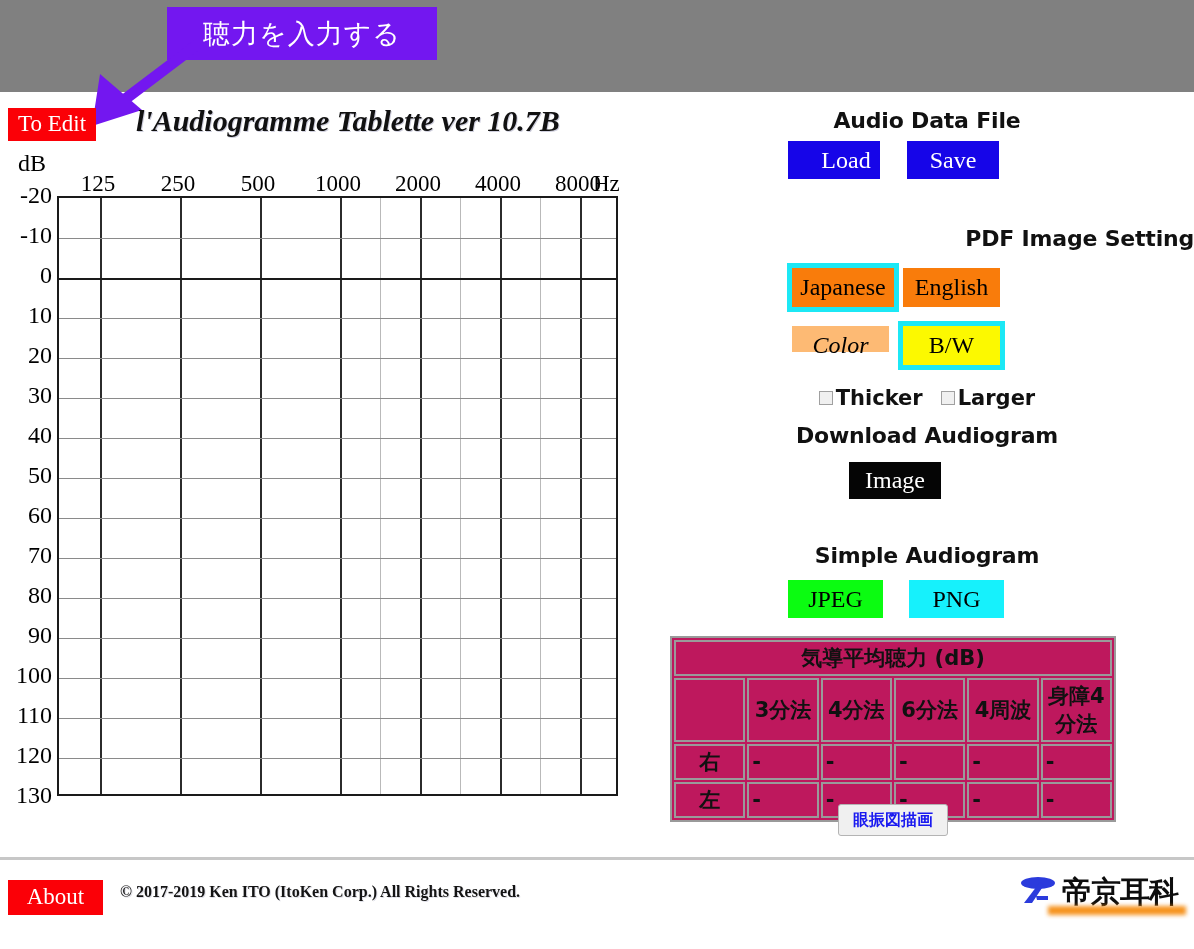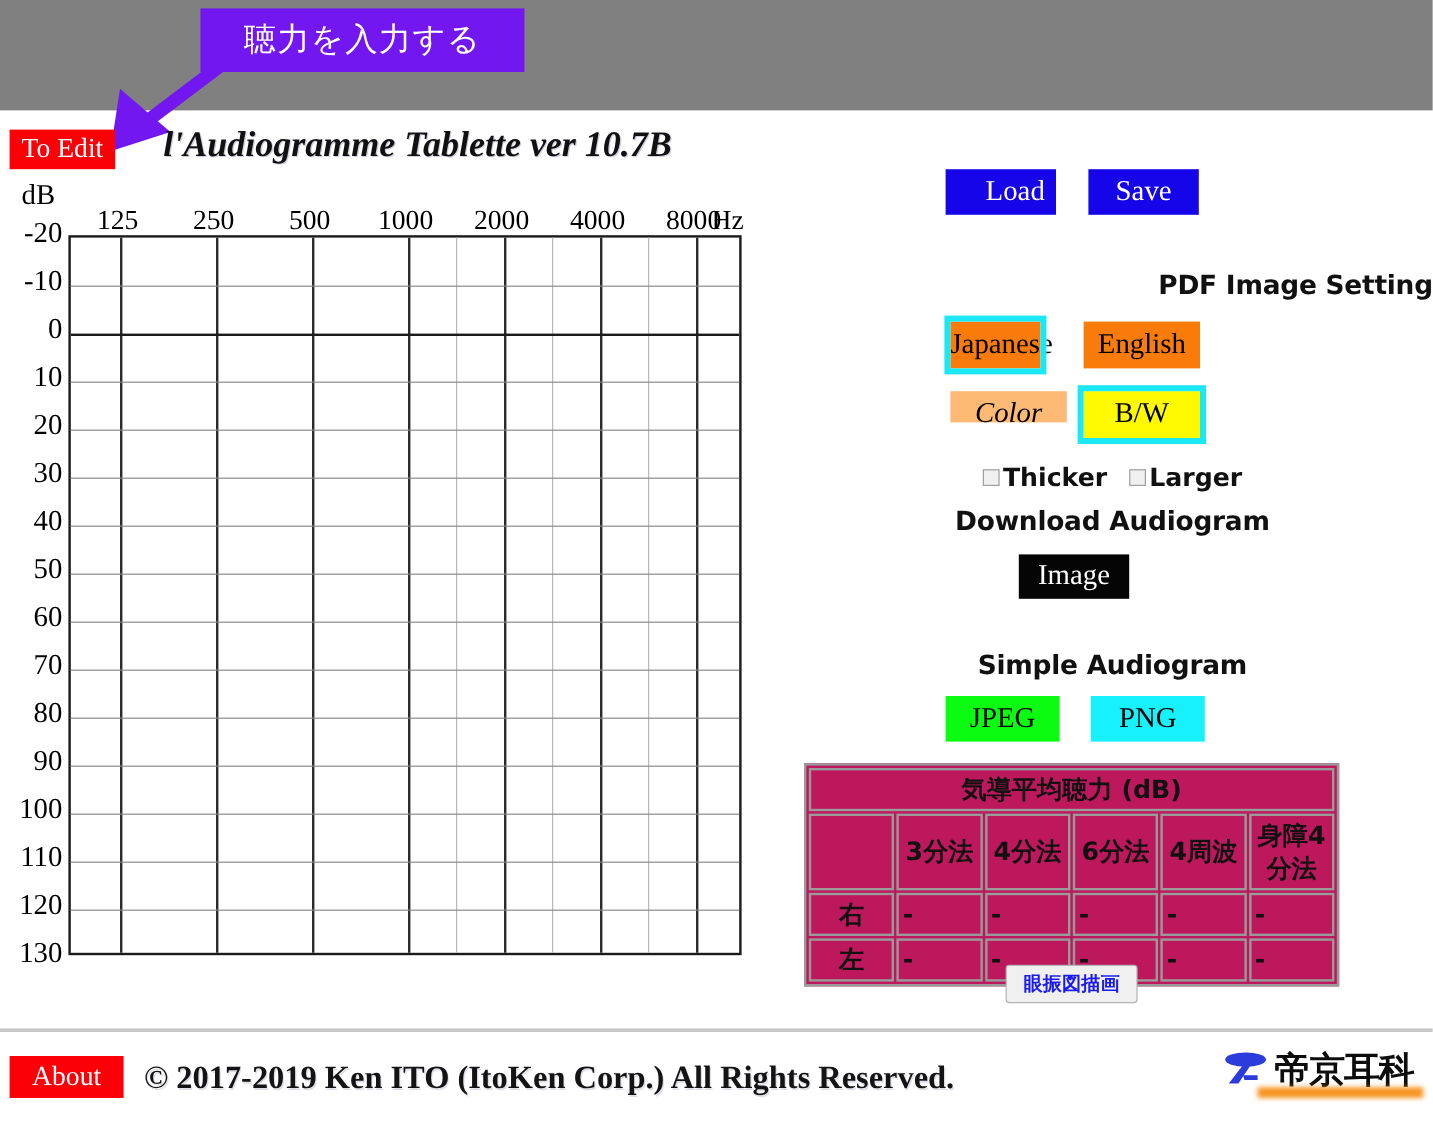--- a/index.html
+++ b/index.html
@@ -153,21 +153,21 @@
     cursor: pointer;
     box-sizing: border-box;
   }
   .sel-ring { outline: 5px solid #1ce8f5; outline-offset: 0px; }
 
   #audio-file-heading { position: absolute; left: 0; top: 10px; width: 534px; }
   #load-button  { position: absolute; left: 128px; top: 43px; width: 92px;  height: 38px; padding-top: 7px; background: #1605e8; color:#fff;padding-left:24px; }
   #save-button  { position: absolute; left: 247px; top: 43px; width: 92px;  height: 38px; padding-top: 7px; background: #1605e8; color:#fff; }
 
   #pdf-heading  { position: absolute; left: 0; top: 128px; width: 534px; text-align: right; }
-  #japanese-button { position: absolute; left: 132px; top: 170px; width: 75px; height: 39px; padding-top: 7px; background:#f97c0b; color:#000; }
+  #japanese-button { position: absolute; left: 132px; top: 170px; width: 102px; height: 39px; padding-top: 7px; background:#f97c0b; color:#000; }
   #english-button  { position: absolute; left: 243px; top: 170px; width: 97px; height: 39px; padding-top: 7px; background:#f97c0b; color:#000; }
   #color-button    { position: absolute; left: 132px; top: 228px; width: 97px; height: 26px; padding-top: 7px; background:#fdba74; color:#000;font-style:italic; }
   #bw-button       { position: absolute; left: 243px; top: 228px; width: 97px; height: 39px; padding-top: 7px; background:#fcf900; color:#000; }
 
   #opts-row { position: absolute; left: 0; top: 288px; width: 534px; display:flex; justify-content:center; gap: 18px; }
   .opt { display:flex; align-items:center; gap:3px; }
   .cb {
     width: 14px; height: 14px;
     border: 1px solid #a0a0a0;
     background: #f0f0f0;
@@ -241,21 +241,21 @@
     left: 0; top: 857px;
     width: 1194px; height: 0;
     border-top: 3px solid #c7c7c7;
   }
   #about-button { position: absolute; left: 8px; top: 880px; width: 95px; text-align:center; font-size: 23px; padding: 4px 0 6px 0; }
   #copyright {
     position: absolute;
     left: 120px; top: 883px;
     font-family: "Liberation Serif", serif;
     font-weight: bold;
-    font-size: 27px;
+    font-size: 16px;
     color: #141414;
     white-space: nowrap;
     text-shadow: 1px 1px 0 rgba(150,150,180,.30);
   }
   #brand-logo {
     position: absolute;
     left: 1018px; top: 872px;
     width: 170px; height: 46px;
     display: flex;
     align-items: flex-start;
@@ -348,20 +348,21 @@
       <div class="gl-h minor" style="top: 400px;"></div>
       <div class="gl-h minor" style="top: 440px;"></div>
       <div class="gl-h minor" style="top: 480px;"></div>
       <div class="gl-h minor" style="top: 520px;"></div>
       <div class="gl-h minor" style="top: 560px;"></div>
     </div>
 </div>
 
 <div id="right-panel">
 
+  <div id="audio-file-heading" class="panel-heading">Audio Data File</div>
   <div id="load-button" class="flatbtn">Load</div>
   <div id="save-button" class="flatbtn">Save</div>
 
   <div id="pdf-heading" class="panel-heading">PDF Image Setting</div>
   <div id="japanese-button" class="flatbtn sel-ring">Japanese</div>
   <div id="english-button" class="flatbtn">English</div>
   <div id="color-button" class="flatbtn">Color</div>
   <div id="bw-button" class="flatbtn sel-ring">B/W</div>
 
   <div id="opts-row">

